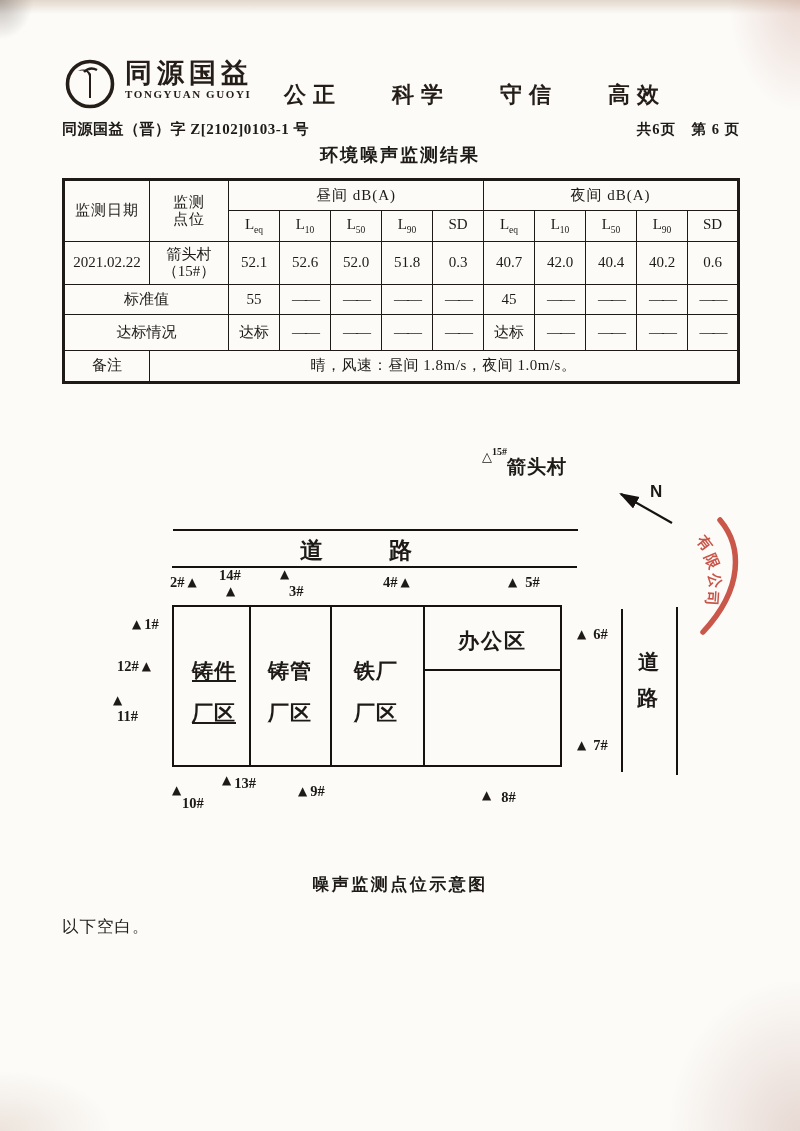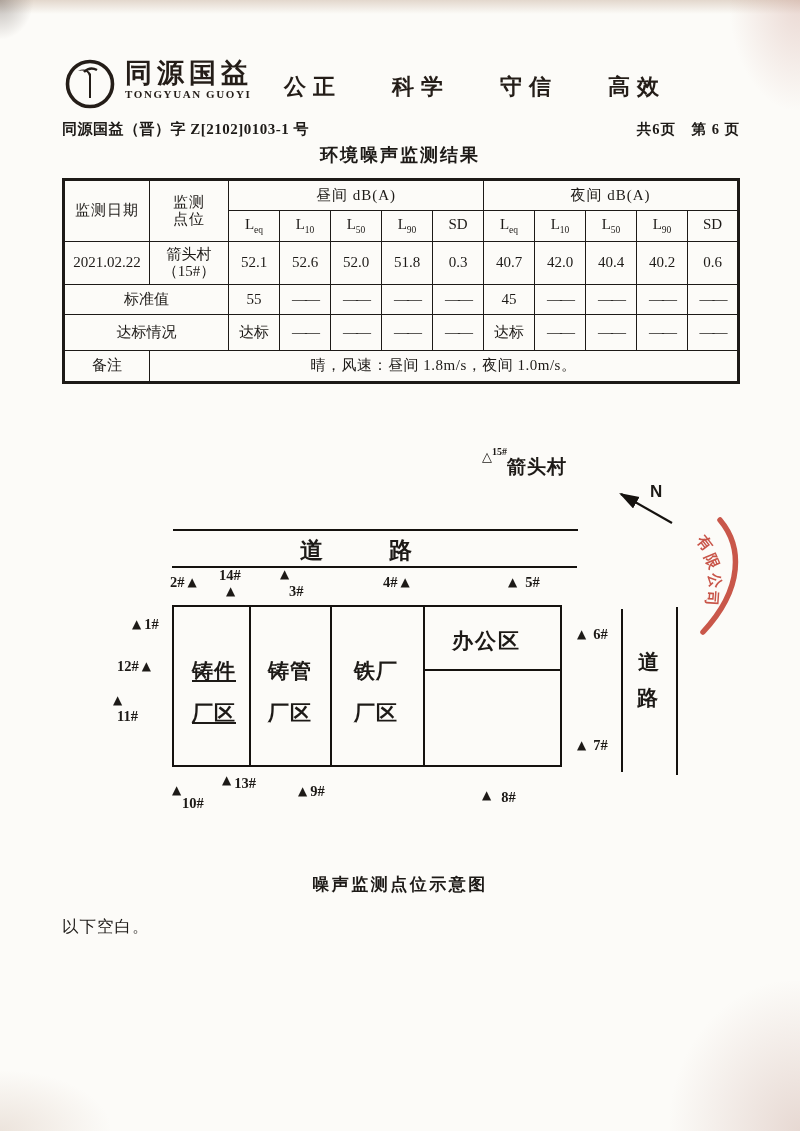--- a/index.html
+++ b/index.html
@@ -21,21 +21,21 @@
     background:radial-gradient(ellipse at bottom right, rgba(190,150,138,.34), transparent 72%); }
   .scan-bl { position:absolute; left:0; bottom:0; width:110px; height:60px;
     background:radial-gradient(ellipse at bottom left, rgba(196,168,148,.28), transparent 72%); }
 
   
   .logo-wrap { position:absolute; left:64px; top:58px; display:flex; align-items:flex-start; }
   .logo-mark { width:52px; height:52px; }
   .brand-txt { margin-left:9px; }
   .brand-cn { font-size:27px; font-weight:bold; letter-spacing:5px; color:#241d18; line-height:30px; }
   .brand-en { font-size:11px; font-weight:bold; letter-spacing:1.6px; color:#241d18; }
-  .slogans { position:absolute; left:284px; top:72px; display:flex; gap:50px; }
+  .slogans { position:absolute; left:284px; top:80px; display:flex; gap:50px; }
   .slogans span { font-size:22px; font-weight:bold; letter-spacing:7px; color:#241d18; }
 
   .doc-line { position:absolute; left:62px; top:120px; width:678px;
     display:flex; justify-content:space-between; align-items:baseline; }
   .doc-no { font-size:15px; font-weight:bold; letter-spacing:.5px; }
   .pageno { font-size:14.5px; font-weight:bold; letter-spacing:1px; }
   .rpt-title { position:absolute; left:0; top:143px; width:800px; text-align:center;
     font-size:18px; font-weight:bold; letter-spacing:2px; }
 
   
@@ -70,22 +70,22 @@
     font-family:"Liberation Sans",sans-serif; }
 
   .roadtop-label { position:absolute; left:300px; top:535px; width:112px;
     display:flex; justify-content:space-between; font-size:23px; font-weight:600; }
   .roadright-char { position:absolute; font-size:21px; font-weight:600; }
 
   .building { position:absolute; left:172px; top:605px; width:390px; height:162px;
     border:2px solid #15120f; }
   .area-label { position:absolute; text-align:center; font-size:21px; font-weight:600;
     line-height:42px; letter-spacing:1px; }
-  .office-label { position:absolute; left:423px; top:627px; width:139px; text-align:left;
-    font-size:21px; font-weight:600; letter-spacing:2px;padding-left:29px; }
+  .office-label { position:absolute; left:423px; top:627px; width:139px; text-align:center;
+    font-size:21px; font-weight:600; letter-spacing:2px; }
 
   .stamp-char { position:absolute; color:#c0392b; font-weight:bold; font-size:15px;
     opacity:.85; }
 
   .fig-caption { position:absolute; left:0; top:873px; width:800px; text-align:center;
     font-size:17px; font-weight:600; letter-spacing:2.5px; }
   .footer-note { position:absolute; left:62px; top:916px; font-size:16.5px; letter-spacing:1px; }
 </style>
 </head>
 <body>

